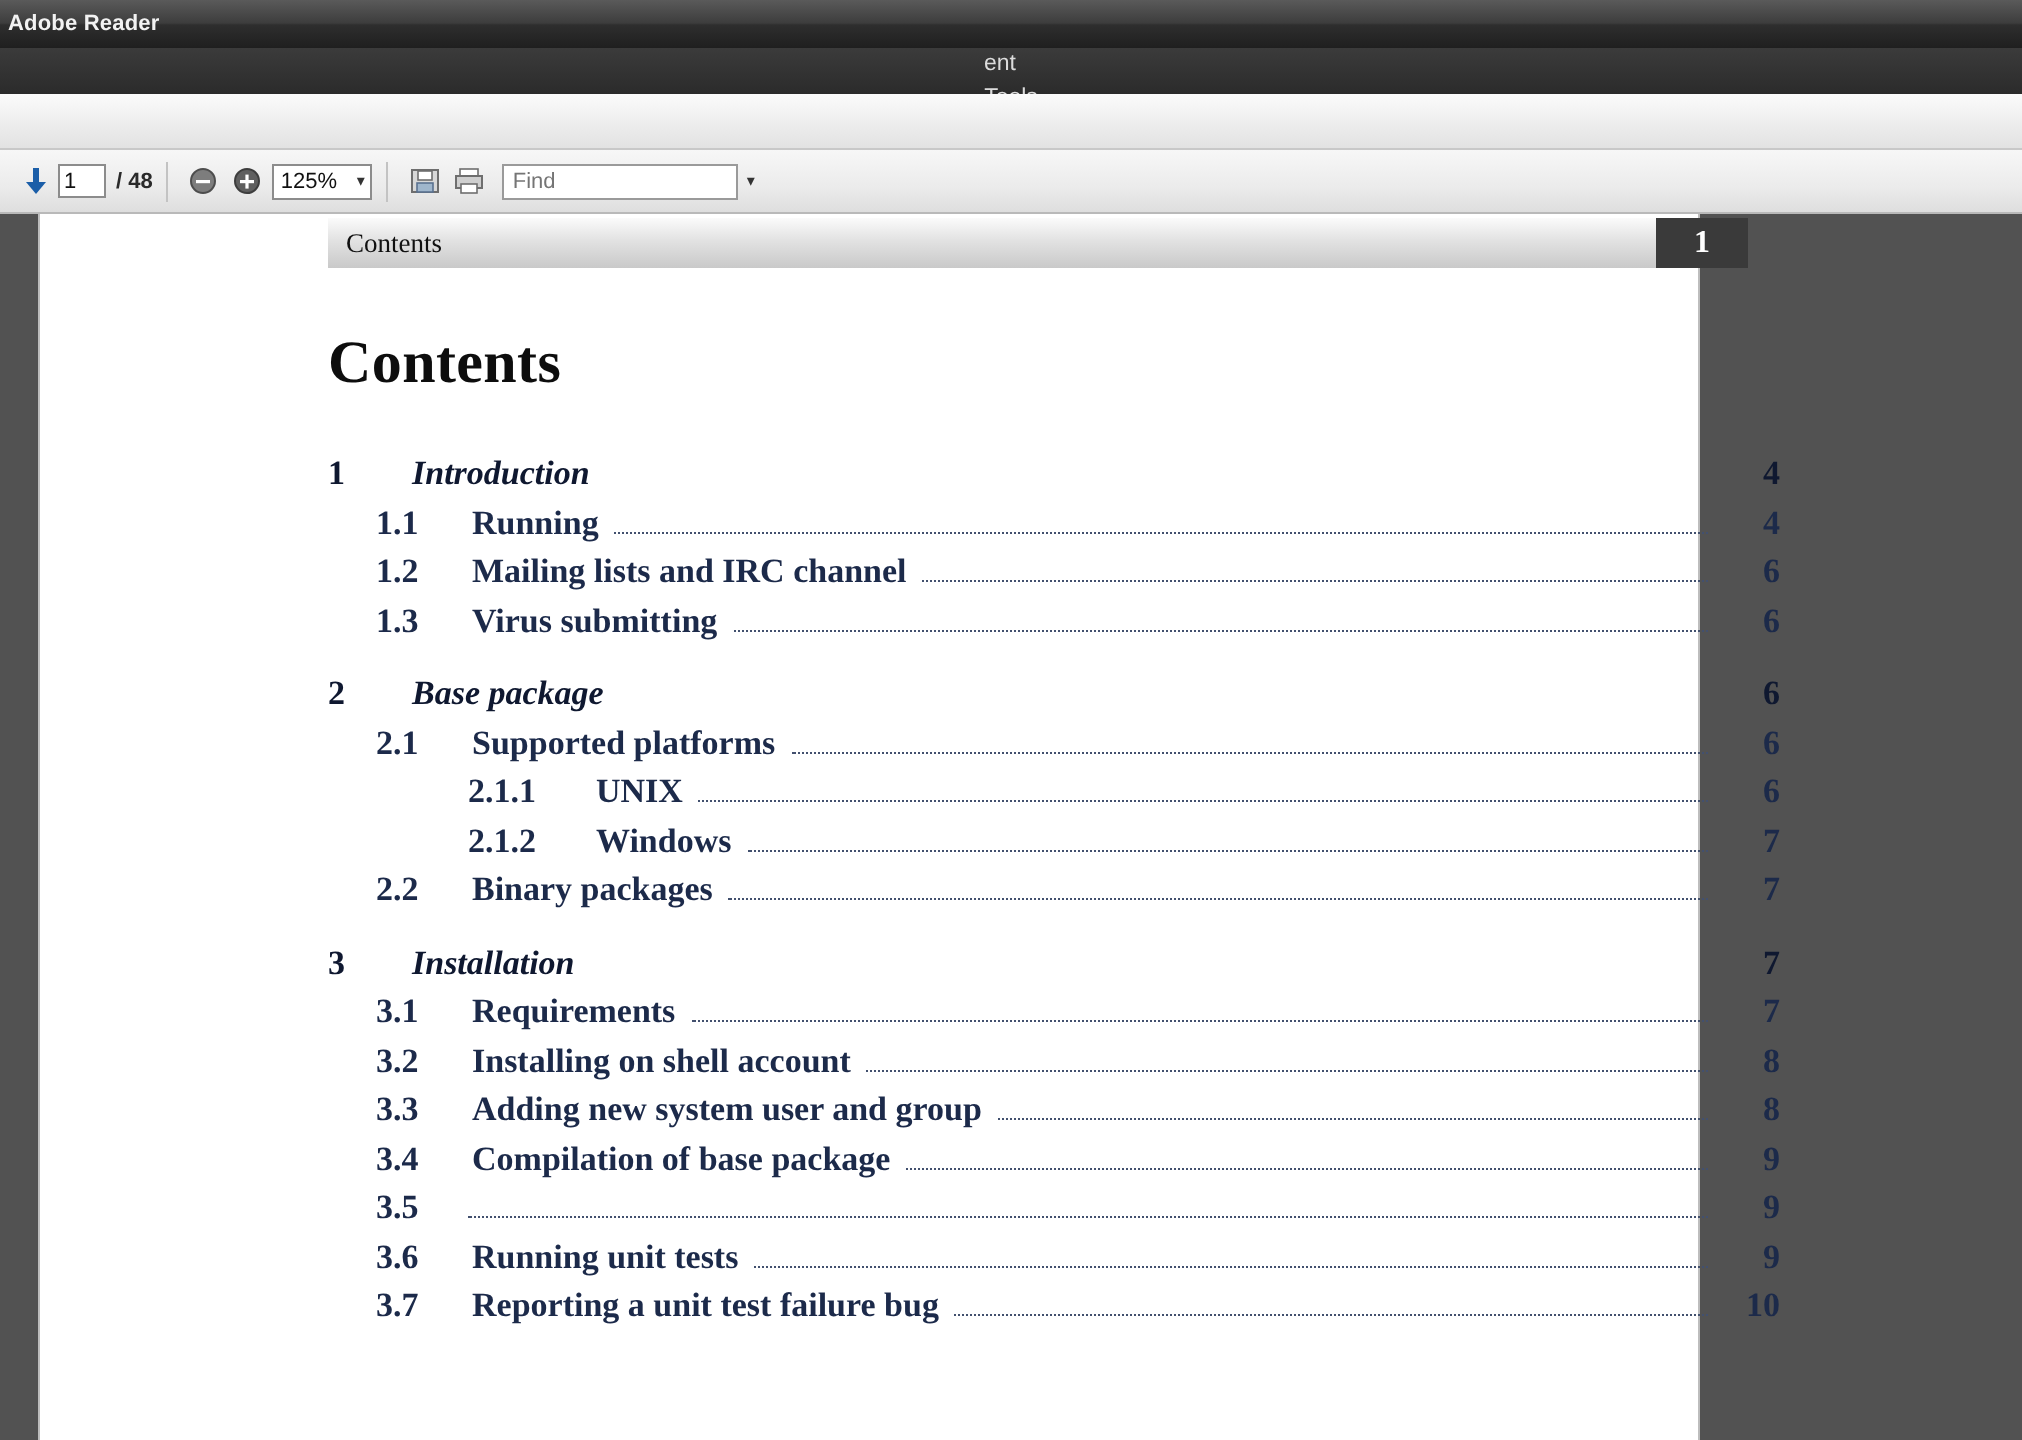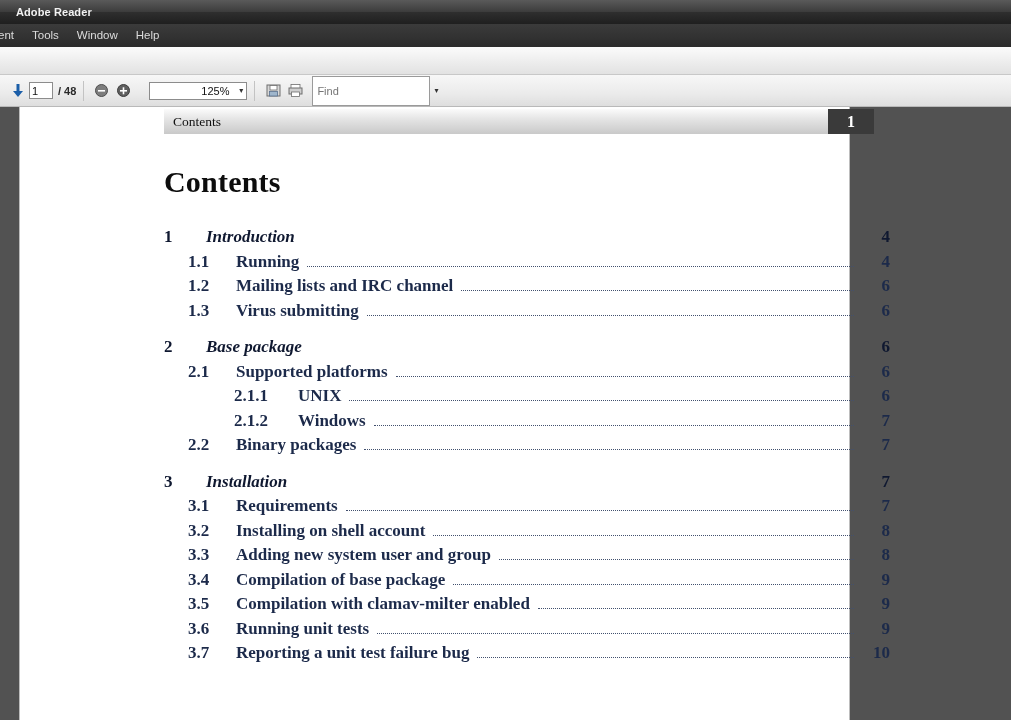--- a/index.html
+++ b/index.html
@@ -22,32 +22,33 @@
     width: 1011px; height: 24px;
     background: linear-gradient(to bottom, #5a5a5a 0%, #3d3d3d 48%, #2e2e2e 52%, #1f1f1f 100%);
     color: #ffffff;
     display: flex; align-items: center;
   }
   .titlebar .title {
     font-size: 11px;
     font-weight: bold;
     color: #f2f2f2;
     margin-left: 0px;
-    padding-left: 16px;
+    padding-left: 4px;
     letter-spacing: 0.1px;
     white-space: nowrap;
   }
 
   
   .menubar {
     position: absolute; left: 0; top: 24px;
     width: 1011px; height: 23px;
     background: linear-gradient(to bottom, #3b3b3b 0%, #2b2b2b 100%);
     display: flex; align-items: center;
     color: #e3e3e3;
+    flex-direction: column;
   }
   .menu-item {
     font-size: 11.5px;
     color: #dcdcdc;
     padding: 2px 9px 3px 9px;
     white-space: nowrap;
     cursor: default;
   }
   .menu-item:first-child { padding-left: 0px; margin-left: -2px; }
 
@@ -91,40 +92,39 @@
     font-size: 11px; color: #2a2a2a;
     margin-left: 5px;
     white-space: nowrap;
     font-weight: bold;
   }
   .zoom-box {
     display: flex; align-items: center;
     border: 1px solid #8c8c8c;
     background: #ffffff;
     height: 18px;
-    margin-left: 14px;
-    padding-left: 48px;
+    margin-left: 1px;
   }
   .zoom-value {
     font-size: 11px; color: #111;
     padding: 0 3px 0 3px;
     width: 40px;
     line-height: 16px;
   }
   .zoom-caret {
     font-size: 8px; color: #333;
     padding: 0 3px 0 1px;
     line-height: 16px;
   }
   .find-box {
     display: flex; align-items: center;
     margin-left: 6px;
   }
   .find-input {
-    width: 118px; height: 30px;
+    width: 118px; height: 18px;
     border: 1px solid #9a9a9a;
     background: #ffffff;
     font-size: 11px;
     color: #8b8b8b;
     padding: 0 4px;
     line-height: 16px;
     font-family: "Liberation Sans", sans-serif;
   }
   .find-caret {
     font-size: 8px; color: #333;
@@ -409,21 +409,20 @@
               <span class="pg">8</span>
             </div>
             <div class="toc-row lvl2">
               <span class="num">3.4</span>
               <span class="txt">Compilation of base package</span>
               <span class="leader"></span>
               <span class="pg">9</span>
             </div>
             <div class="toc-row lvl2">
               <span class="num">3.5</span>
-              <span class="txt">Compilation with clamav-milter enabled</span>
               <span class="leader"></span>
               <span class="pg">9</span>
             </div>
             <div class="toc-row lvl2">
               <span class="num">3.6</span>
               <span class="txt">Running unit tests</span>
               <span class="leader"></span>
               <span class="pg">9</span>
             </div>
             <div class="toc-row lvl2">

